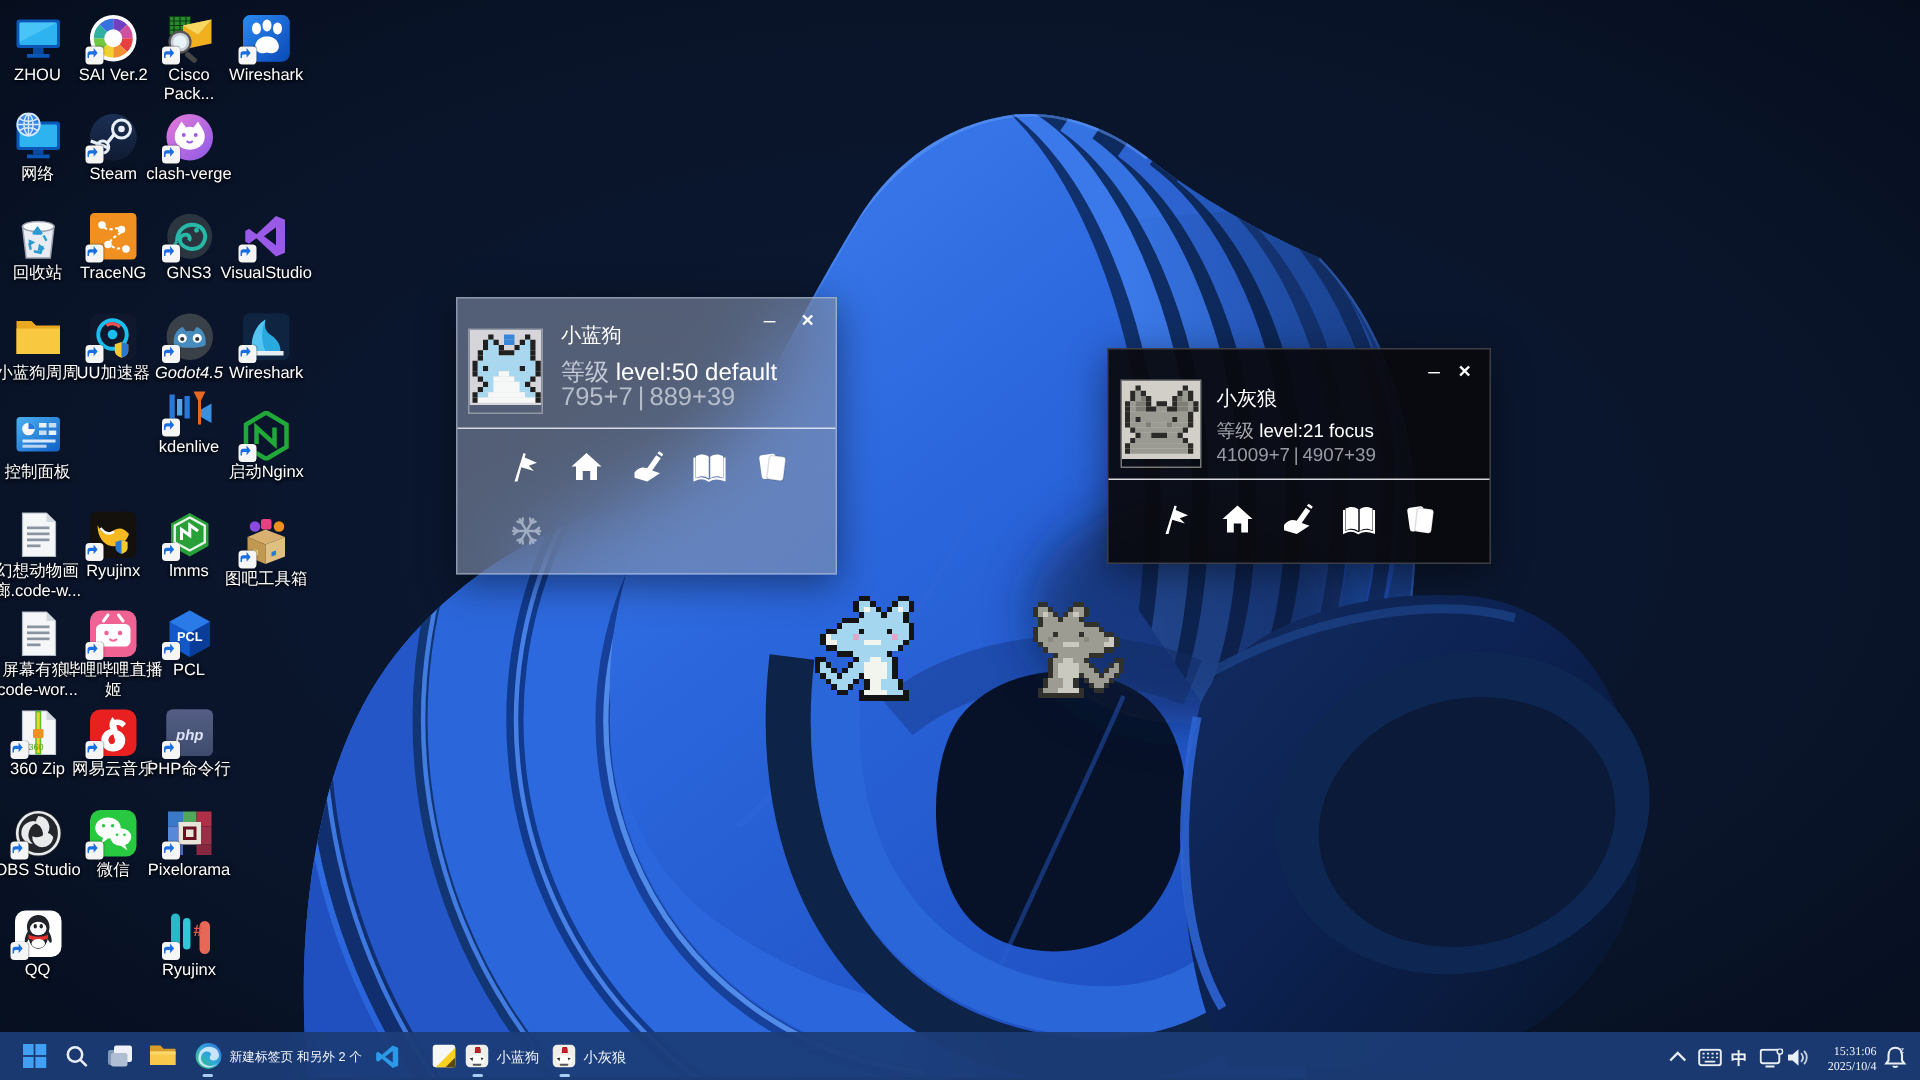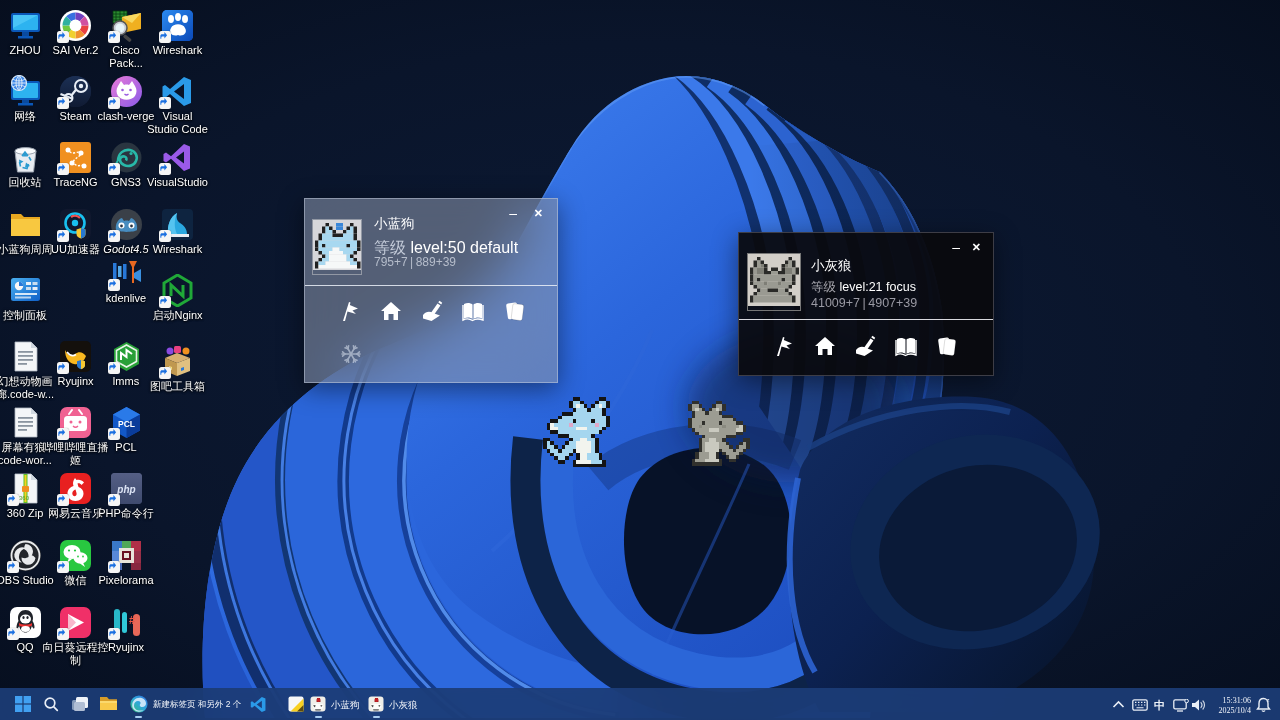--- a/index.html
+++ b/index.html
@@ -225,33 +225,20 @@
           <path d="M14.5,19 C16,20.5 17,20.5 18.5,19" stroke="#9a5ae0" stroke-width="1.2" fill="none"></path>
         </svg>
         <span class="sc">
           <svg width="9" height="9" viewBox="0 0 10 10">
             <path d="M1.5,8.5 L1.5,5.5 C1.5,4.2 2.2,3.5 3.5,3.5 L6,3.5 L6,1.2 L9,4.8 L6,8.4 L6,6 L4,6 C3,6 2.6,6.4 2.6,7.4 L2.6,8.5 Z" fill="#1a6fe0"></path>
           </svg>
         </span>
       </div>
       <div class="lb">clash-verge</div>
     </div>
-<div class="ico" style="left:139.5px;top:75px;">
-      <div class="im">
-        <svg width="33" height="33" viewBox="0 0 33 33">
-          <path d="M23,2 L30,5 L30,28 L23,31 L9,19 L4,23 L1.5,21.5 L1.5,11.5 L4,10 L9,14 L23,2 Z M23,9 L13,16.5 L23,24 Z" fill="#2a9ae8"></path>
-        </svg>
-        <span class="sc">
-          <svg width="9" height="9" viewBox="0 0 10 10">
-            <path d="M1.5,8.5 L1.5,5.5 C1.5,4.2 2.2,3.5 3.5,3.5 L6,3.5 L6,1.2 L9,4.8 L6,8.4 L6,6 L4,6 C3,6 2.6,6.4 2.6,7.4 L2.6,8.5 Z" fill="#1a6fe0"></path>
-          </svg>
-        </span>
-      </div>
-      <div class="lb">Visual<br>Studio Code</div>
-    </div>
 <div class="ico" style="left:-13px;top:141px;">
       <div class="im">
         <svg width="33" height="33" viewBox="0 0 33 33">
           <path d="M6,10 L27,10 L24.5,31 L8.5,31 Z" fill="#e8ecf2" stroke="#9aa2ae" stroke-width="1"></path>
           <ellipse cx="16.5" cy="10" rx="10.5" ry="3.4" fill="#f8fafc" stroke="#9aa2ae" stroke-width="1"></ellipse>
           <path d="M13,15 l3,-4 l3,4 M19.5,23 l-1.5,4.5 l-4.5,-1 M10.5,21 l1,4.5 M20,16 l2,3.5" stroke="#2a9ad0" stroke-width="1.6" fill="none"></path>
           <path d="M16,11 l2.5,4.5 l-5,0 Z M21,25 l-5,1.5 l1,-5 Z M10,18.5 l4.5,2 l-4,2.5 Z" fill="#2a9ad0"></path>
         </svg>
       </div>
       <div class="lb">回收站</div>
@@ -655,35 +642,20 @@
           <path d="M10,17 C13,19 20,19 23,17 L23,19.5 C20,21.5 13,21.5 10,19.5 Z" fill="#e83030"></path>
           <ellipse cx="16.5" cy="23" rx="4.5" ry="3" fill="#fff"></ellipse>
         </svg>
         <span class="sc">
           <svg width="9" height="9" viewBox="0 0 10 10">
             <path d="M1.5,8.5 L1.5,5.5 C1.5,4.2 2.2,3.5 3.5,3.5 L6,3.5 L6,1.2 L9,4.8 L6,8.4 L6,6 L4,6 C3,6 2.6,6.4 2.6,7.4 L2.6,8.5 Z" fill="#1a6fe0"></path>
           </svg>
         </span>
       </div>
       <div class="lb">QQ</div>
-    </div>
-<div class="ico" style="left:37.5px;top:606px;">
-      <div class="im">
-        <svg width="33" height="33" viewBox="0 0 33 33">
-          <rect x="1" y="1" width="31" height="31" rx="7" fill="#f03068"></rect>
-          <path d="M9,8 L25,16.5 L9,25 Z" fill="#fff"></path>
-          <path d="M9,8 L17,16.5 L9,25 Z" fill="#f8b8cc"></path>
-        </svg>
-        <span class="sc">
-          <svg width="9" height="9" viewBox="0 0 10 10">
-            <path d="M1.5,8.5 L1.5,5.5 C1.5,4.2 2.2,3.5 3.5,3.5 L6,3.5 L6,1.2 L9,4.8 L6,8.4 L6,6 L4,6 C3,6 2.6,6.4 2.6,7.4 L2.6,8.5 Z" fill="#1a6fe0"></path>
-          </svg>
-        </span>
-      </div>
-      <div class="lb">向日葵远程控<br>制</div>
     </div>
 <div class="ico" style="left:88px;top:606px;">
       <div class="im">
         <svg width="33" height="33" viewBox="0 0 33 33">
           <rect x="4" y="3" width="6" height="24" rx="3" fill="#28b8c8"></rect>
           <rect x="12" y="6" width="5" height="21" rx="2.5" fill="#30c8d8"></rect>
           <rect x="23" y="8" width="7" height="22" rx="3.5" fill="#e86858"></rect>
           <text x="19" y="18" font-size="11" font-weight="bold" fill="#e85848" font-family="Liberation Sans">#</text>
         </svg>
         <span class="sc">
@@ -971,21 +943,21 @@
           <rect x="5.5" y="41.5" width="7.0" height="3.5" fill="#a8d8f0"></rect>
           <rect x="12.5" y="41.5" width="24.5" height="3.5" fill="#f6f8f8"></rect>
           <rect x="37.0" y="41.5" width="7.0" height="3.5" fill="#a8d8f0"></rect>
           <rect x="44.0" y="41.5" width="3.5" height="3.5" fill="#202020"></rect>
           <rect x="2.0" y="45.0" width="3.5" height="3.5" fill="#202020"></rect>
           <rect x="5.5" y="45.0" width="38.5" height="3.5" fill="#f6f8f8"></rect>
           <rect x="44.0" y="45.0" width="3.5" height="3.5" fill="#202020"></rect>
         </svg></div>
       <div style="position:absolute;left:69px;top:16px;font-size:13.5px;color:#fff;">小蓝狗</div>
       <div style="position:absolute;left:69px;top:39px;font-size:16px;color:#fff;"><span style="color:#c3cad8;">等级</span> level:50 default</div>
-      <div style="position:absolute;left:69px;top:56px;font-size:12px;color:#b6bdcb;">795+7 | 889+39</div>
+      <div style="position:absolute;left:69px;top:56px;font-size:17px;color:#b6bdcb;">795+7 | 889+39</div>
       <div style="position:absolute;right:40px;top:6px;font-size:14px;color:#fff;">–</div>
       <div style="position:absolute;right:14px;top:8px;font-size:11px;font-weight:bold;color:#fff;">✕</div>
       <div style="position:absolute;left:0;top:86px;width:100%;border-top:1.5px solid rgba(235,240,248,0.85);"></div>
       <div style="position:absolute;left:24px;top:101px;"><span style="display:inline-block;width:41px;text-align:center;"><svg width="22" height="22" viewBox="0 0 22 22">
             <path d="M4,21 L10,2 L11.5,2.5 L10.8,5 L19,8.5 L13.5,10.5 L17,14 L8.5,11.5 L6,21 Z" fill="#fff"></path>
           </svg></span><span style="display:inline-block;width:41px;text-align:center;"><svg width="22" height="22" viewBox="0 0 22 22">
             <path d="M11,2 L21,11 L18,11 L18,20 L13.5,20 L13.5,14 L8.5,14 L8.5,20 L4,20 L4,11 L1,11 Z" fill="#fff"></path>
           </svg></span><span style="display:inline-block;width:41px;text-align:center;"><svg width="22" height="22" viewBox="0 0 22 22">
             <path d="M2,15 C5,11 9,11 12,13 L19,15.5 L10.5,21 L2,18.5 Z" fill="#fff"></path>
             <path d="M9.5,13.5 L16.5,3.5 L19.5,5.5 L12.5,15.5 L8.8,16.5 Z" fill="#fff"></path>

